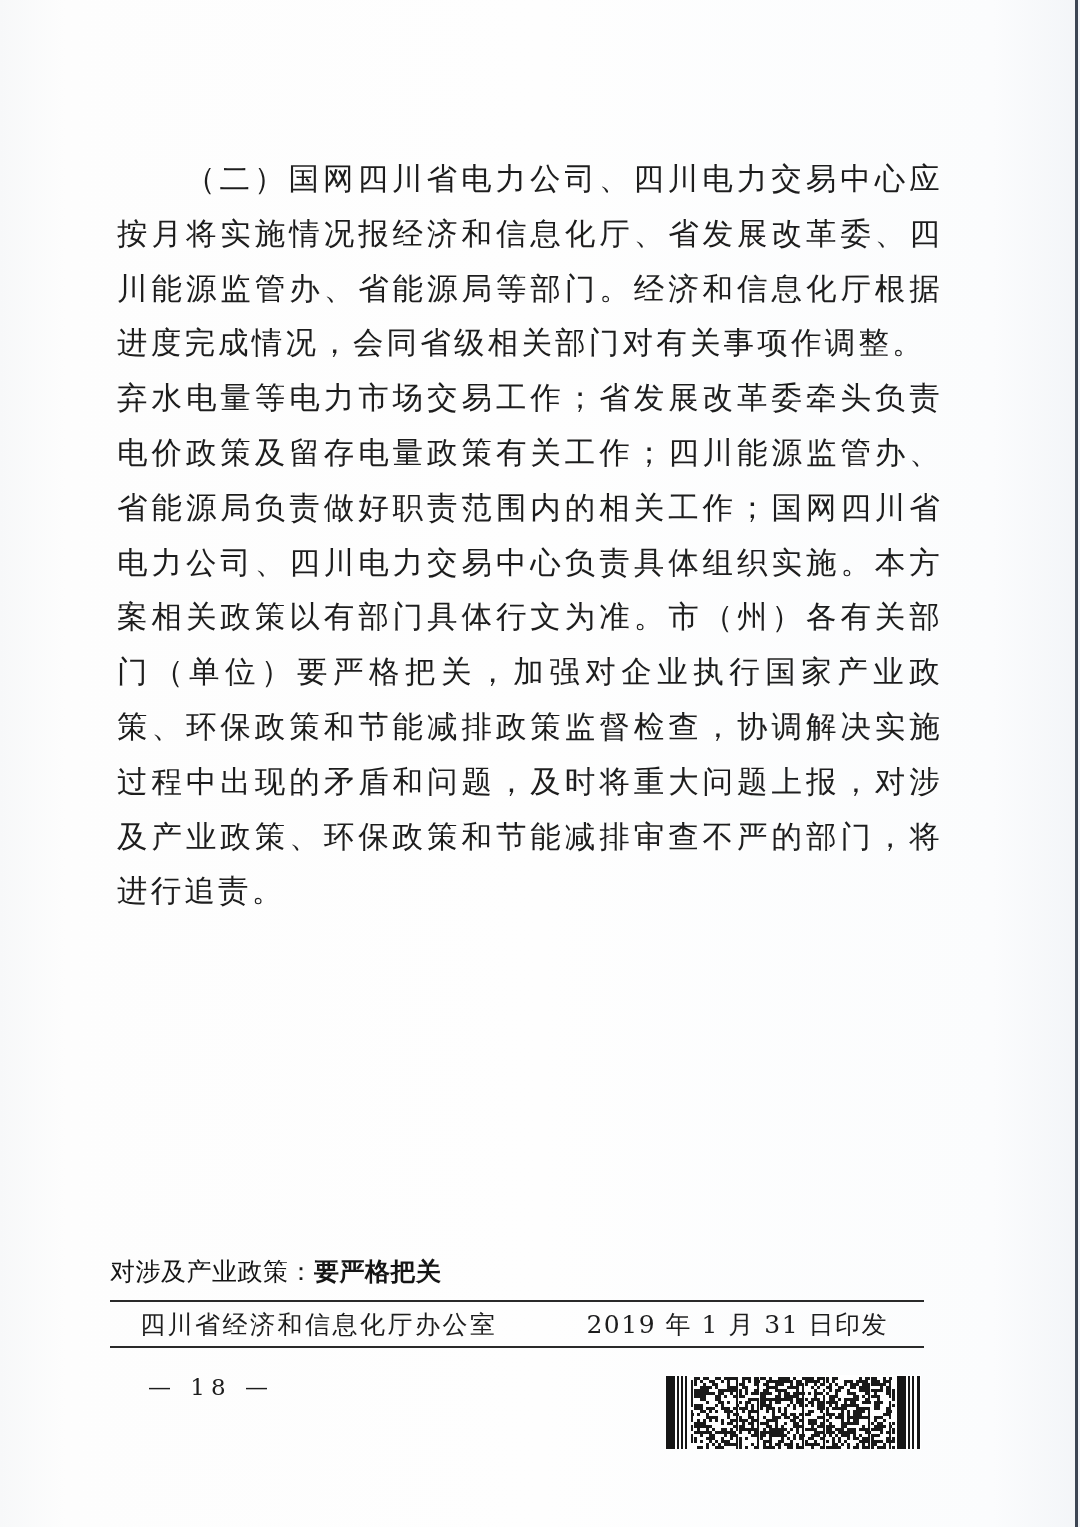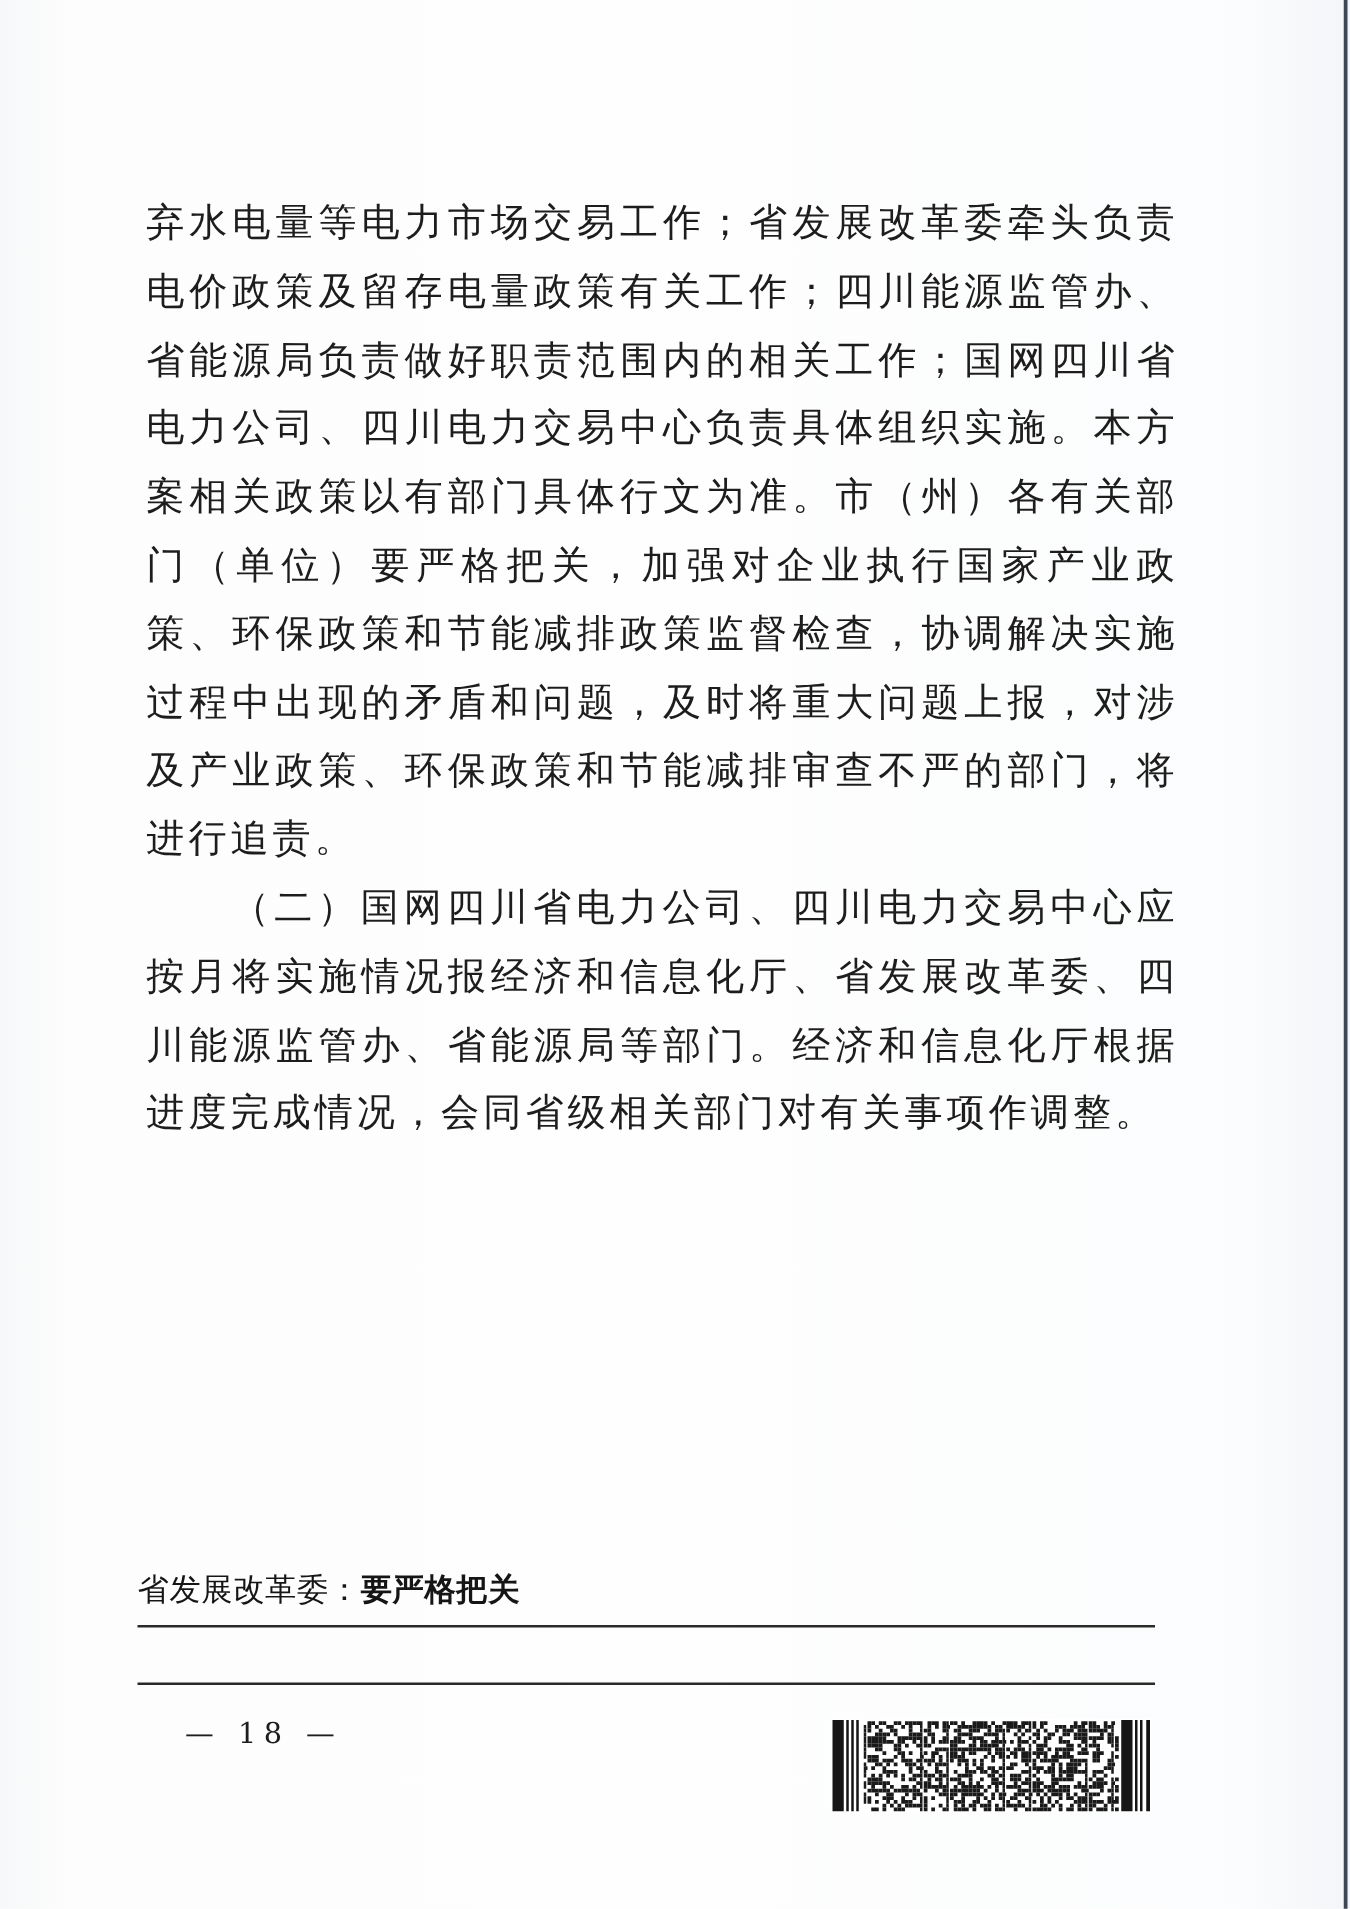--- a/index.html
+++ b/index.html
@@ -103,29 +103,33 @@
       height: 75px;
     }
   </style>
 </head>
 <body>
 
 <div class="page">
   <div class="right-border"></div>
 
   <div class="body-text">
+    <p class="para indent">（二）国网四川省电力公司、四川电力交易中心应按月将实施情况报经济和信息化厅、省发展改革委、四川能源监管办、省能源局等部门。经济和信息化厅根据进度完成情况，会同省级相关部门对有关事项作调整。</p>
     <p class="para">弃水电量等电力市场交易工作；省发展改革委牵头负责电价政策及留存电量政策有关工作；四川能源监管办、省能源局负责做好职责范围内的相关工作；国网四川省电力公司、四川电力交易中心负责具体组织实施。本方案相关政策以有部门具体行文为准。市（州）各有关部门（单位）要严格把关，加强对企业执行国家产业政策、环保政策和节能减排政策监督检查，协调解决实施过程中出现的矛盾和问题，及时将重大问题上报，对涉及产业政策、环保政策和节能减排审查不严的部门，将进行追责。</p>
-    <p class="para indent">（二）国网四川省电力公司、四川电力交易中心应按月将实施情况报经济和信息化厅、省发展改革委、四川能源监管办、省能源局等部门。经济和信息化厅根据进度完成情况，会同省级相关部门对有关事项作调整。</p>
   </div>
 
   <div class="footer-label">
-    <span>省发展改革委：</span><span class="value">要严格把关</span>
+    <span>对涉及产业政策：</span><span class="value">要严格把关</span>
   </div>
 
   <div class="rule top"></div>
+  <div class="issuer-row">
+    <span class="issuer">四川省经济和信息化厅办公室</span>
+    <span class="issue-date">2019 年 1 月 31 日印发</span>
+  </div>
   <div class="rule bottom"></div>
 
   <div class="page-number">— 18 —</div>
 
   <div class="barcode">
     <svg width="256" height="75" viewBox="0 0 256 75" xmlns="http://www.w3.org/2000/svg">
       <rect x="0" y="0" width="256" height="75" fill="#ffffff"></rect>
 
       <rect x="1" y="1" width="9" height="73" fill="#161616"></rect>
       <rect x="12" y="1" width="2" height="73" fill="#161616"></rect>

